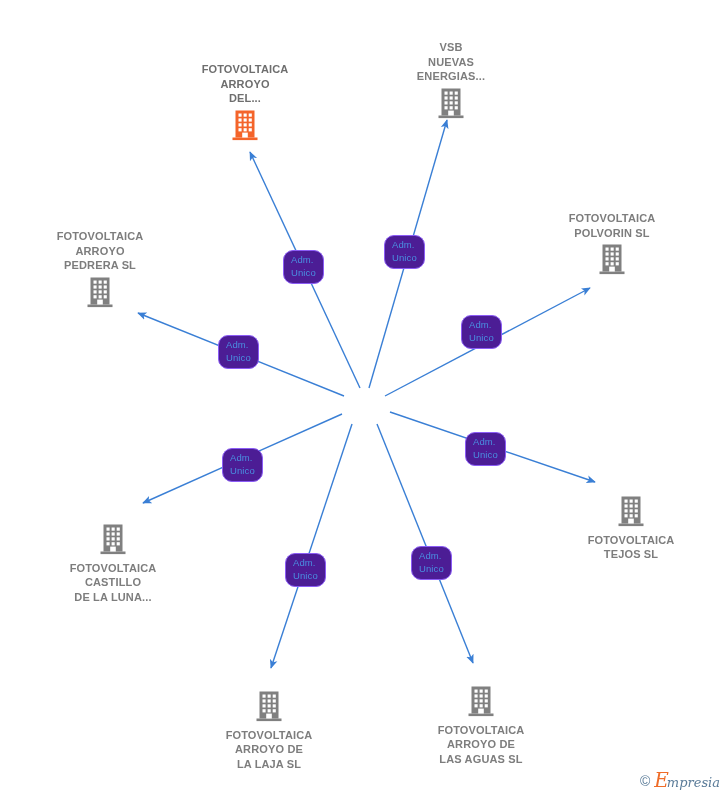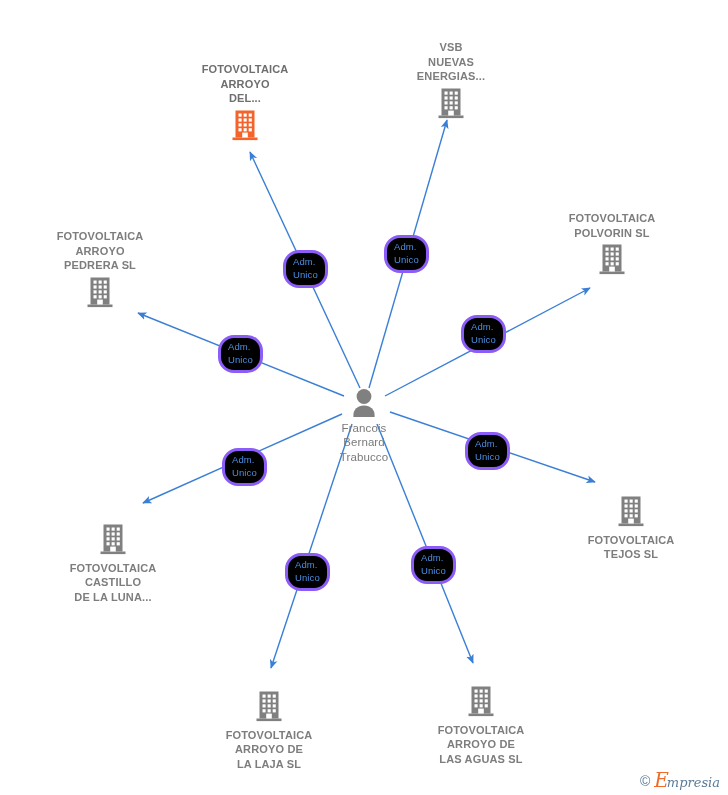--- a/index.html
+++ b/index.html
@@ -41,23 +41,23 @@
   .person .label{
     font-weight:normal;
     font-size:11.5px;
     color:#7a7a7a;
     letter-spacing:.1px;
   }
 
   
   .chip{
     position:absolute;
-    border:3px solid #8b5cf6;
-    border-radius:16px;
-    background:#000000;
+    border:1px solid #8b5cf6;
+    border-radius:10px;
+    background:#4c1d95;
     color:#4a8ee0;
     font-size:9.5px;
     line-height:12.5px;
     padding:3px 7px 4px 7px;
     text-align:left;
     white-space:pre-line;
     letter-spacing:.1px;
   }
 
   
@@ -296,30 +296,19 @@
             <rect x="11.6" y="19.2" width="3.1" height="3.2" fill="#ffffff"></rect>
             <rect x="16.7" y="19.2" width="3.1" height="3.2" fill="#ffffff"></rect>
             <rect x="10.2" y="23.6" width="5.6" height="4.9" fill="#ffffff"></rect>
           </svg></span>
         <span class="label">FOTOVOLTAICA
 ARROYO DE
 LAS AGUAS  SL</span>
       </div>
     </div>
 
-  <div class="node person" id="center-node" style="left:364px;top:388px;">
-    <span class="icon">
-      <svg width="34" height="30" viewBox="0 0 34 30" xmlns="http://www.w3.org/2000/svg">
-        <circle cx="17" cy="8.5" r="7.4" fill="#808080"></circle>
-        <path d="M17 17.5c-6.6 0-10.6 4.3-10.6 9.4 0 1.3 0 2.1 0 2.1h21.2s0-0.8 0-2.1c0-5.1-4-9.4-10.6-9.4z" fill="#808080"></path>
-      </svg>
-    </span>
-    <span class="label">Francois
-Bernard
-Trabucco</span>
-  </div>
 
   <div id="watermark">
     <span class="copy">©</span>
     <span><span class="wm-e">E</span><span class="wm-rest">mpresia</span></span>
   </div>
 
 </div>
 
 </body></html>

